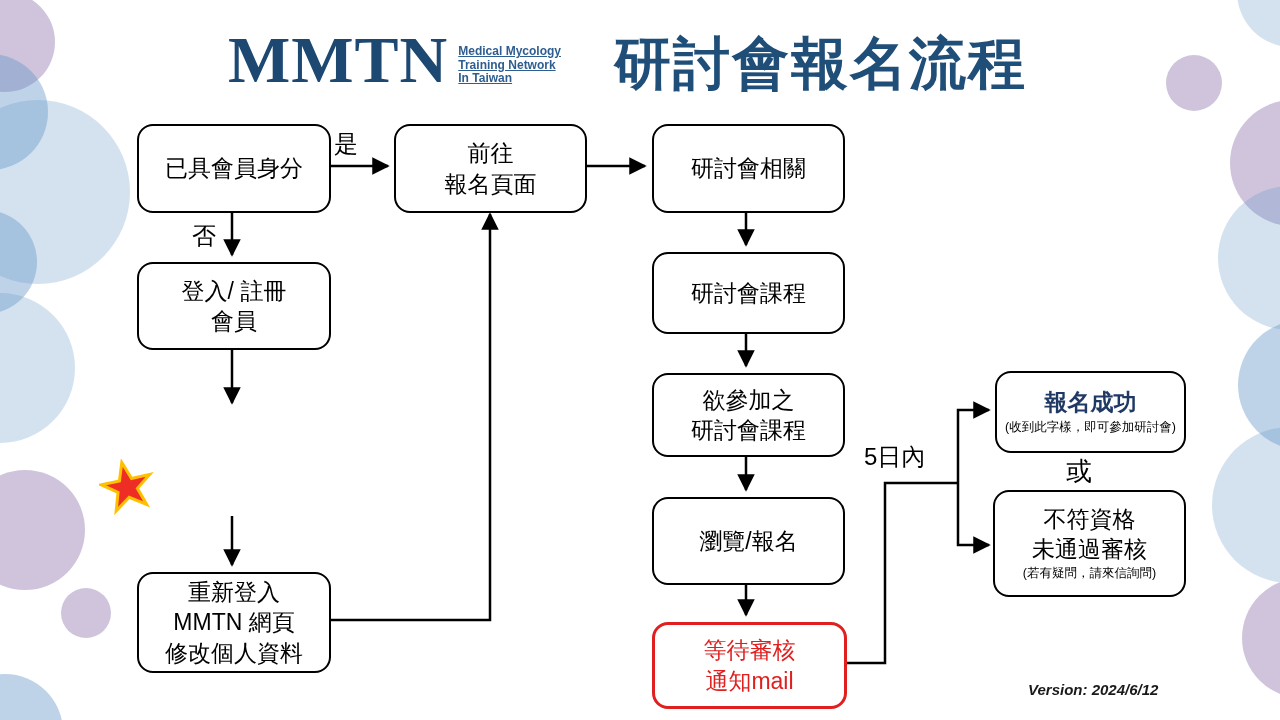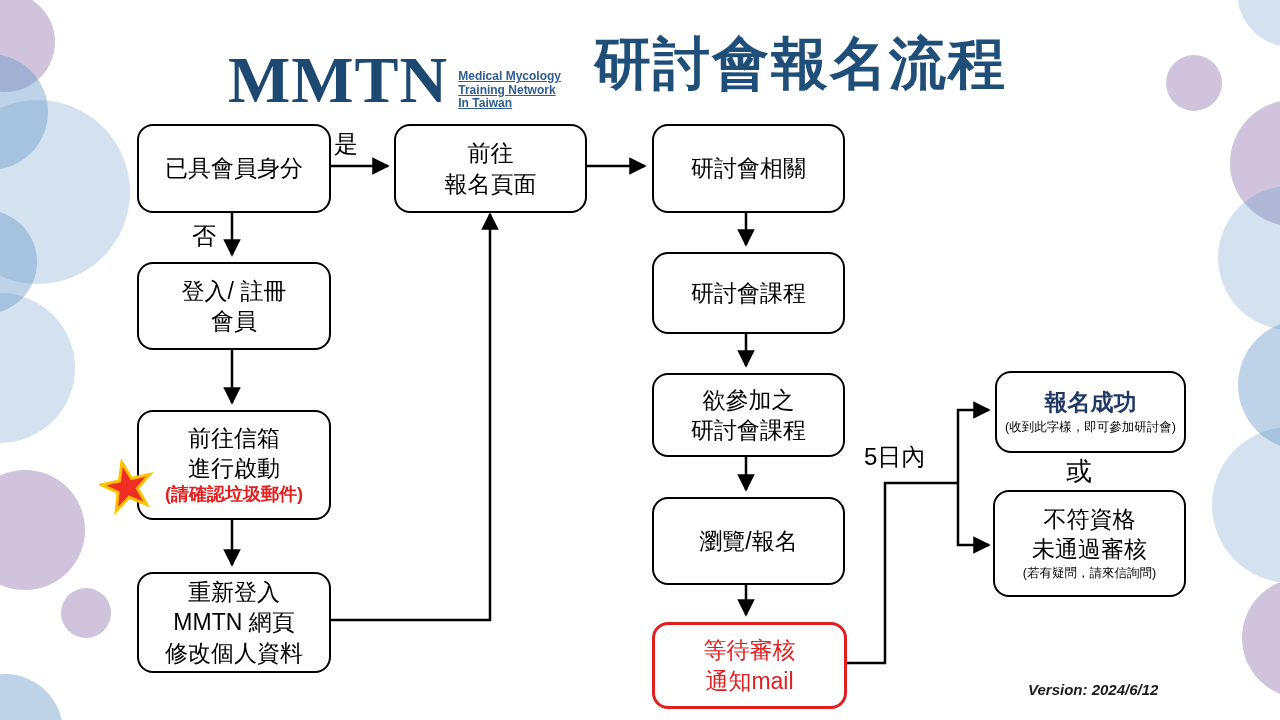--- a/index.html
+++ b/index.html
@@ -6,26 +6,26 @@
   body{font-family:"Liberation Sans","DejaVu Sans",sans-serif;}
   #stage{position:relative;width:1280px;height:720px;background:#ffffff;overflow:hidden;}
 
   
   .circ{position:absolute;border-radius:50%;}
   .c-blue-l{background:rgba(100,150,200,0.28);}
   .c-blue-m{background:rgba(100,150,200,0.42);}
   .c-purp{background:rgba(130,100,160,0.38);}
 
   
-  .logo-wrap{position:absolute;left:228px;top:50px;display:flex;align-items:flex-end;}
+  .logo-wrap{position:absolute;left:228px;top:30px;display:flex;align-items:center;}
   .logo-acronym{font-family:"Liberation Serif","DejaVu Serif",serif;font-weight:bold;
     font-size:66px;line-height:0.92;color:#1c4872;letter-spacing:1px;}
   .logo-sub{margin-left:10px;margin-top:10px;font-size:12px;line-height:1.13;
     color:#2e5e90;font-weight:bold;white-space:nowrap;text-decoration:underline;}
-  .page-title{position:absolute;left:594px;top:26px;font-size:57px;font-weight:bold;
+  .page-title{position:absolute;left:614px;top:26px;font-size:57px;font-weight:bold;
     color:#1f4e79;letter-spacing:2px;white-space:nowrap;font-family:Liberation Mono, monospace;}
 
   
   .node{position:absolute;background:#fff;border:2.5px solid #000;border-radius:16px;
     display:flex;flex-direction:column;align-items:center;justify-content:center;
     text-align:center;color:#000;font-size:23px;line-height:1.32;z-index:2;}
   .node .nline{white-space:nowrap;}
   .node-red{border-color:#e02020;border-width:3px;color:#e01f1f;align-items:center;}
   .note-red{color:#e01f1f;font-weight:bold;font-size:18px;white-space:nowrap;}
   .node-title-blue{color:#1f3864;font-weight:bold;font-size:23px;white-space:nowrap;}
@@ -111,25 +111,20 @@
   </div>
 
   <div class="node" style="left:652px;top:124px;width:189px;height:85px">
     <div class="nline">研討會相關</div>
   </div>
 
   <div class="node" style="left:652px;top:252px;width:189px;height:78px">
     <div class="nline">研討會課程</div>
   </div>
 
-  <div class="node" style="left:137px;top:410px;width:190px;height:106px">
-    <div class="nline">前往信箱</div>
-    <div class="nline">進行啟動</div>
-    <div class="note-red">(請確認垃圾郵件)</div>
-  </div>
 
   <div class="node" style="left:652px;top:373px;width:189px;height:80px">
     <div class="nline">欲參加之</div>
     <div class="nline">研討會課程</div>
   </div>
 
   <div class="node" style="left:137px;top:572px;width:190px;height:97px">
     <div class="nline">重新登入</div>
     <div class="nline">MMTN 網頁</div>
     <div class="nline">修改個人資料</div>

